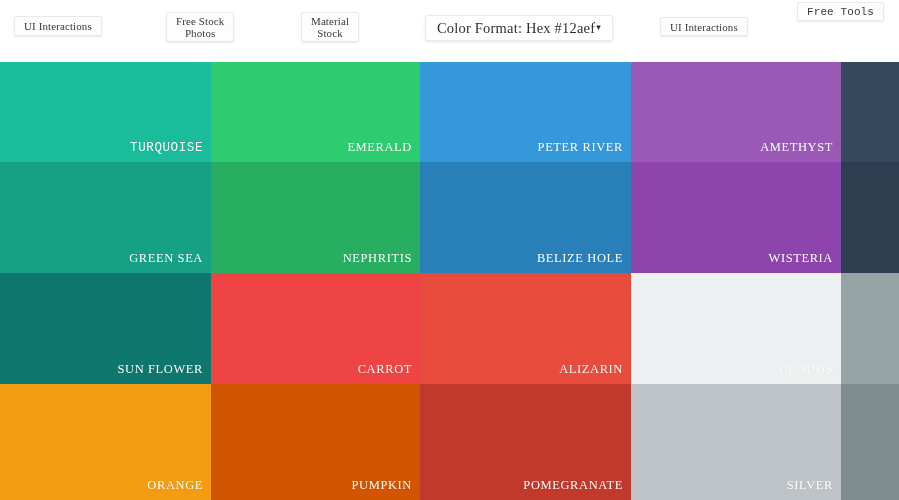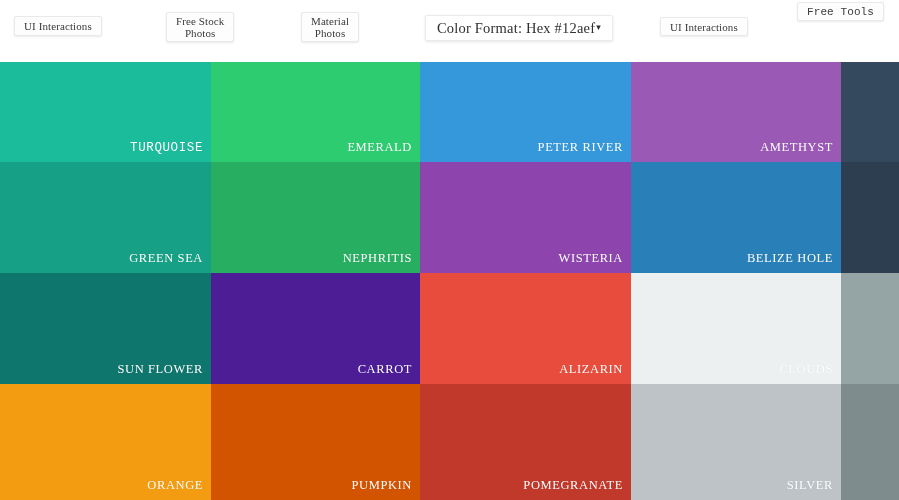--- a/index.html
+++ b/index.html
@@ -120,21 +120,21 @@
       <span>UI Interactions</span>
     </div>
 
     <div class="nav-item two-line" id="nav-1">
       <span>Free Stock
 Photos</span>
     </div>
 
     <div class="nav-item two-line" id="nav-2">
       <span>Material
-Photos</span>
+Stock</span>
     </div>
 
     <div class="nav-item dropdown" id="nav-3">
       <span>Color Format: Hex #12aef</span><span class="caret">▾</span>
     </div>
 
     <div class="nav-item one-line" id="nav-4">
       <span>UI Interactions</span>
     </div>
 
@@ -156,31 +156,31 @@
       <div class="swatch" style="background: rgb(155, 89, 182);">
         <span class="swatch-label" style="color: rgb(255, 255, 255);">AMETHYST</span>
       </div>
       <div class="swatch clipped" style="background: rgb(52, 73, 94);"></div>
       <div class="swatch" style="background: rgb(22, 160, 133);">
         <span class="swatch-label" style="color: rgb(255, 255, 255);">GREEN SEA</span>
       </div>
       <div class="swatch" style="background: rgb(39, 174, 96);">
         <span class="swatch-label" style="color: rgb(255, 255, 255);">NEPHRITIS</span>
       </div>
+      <div class="swatch" style="background: rgb(41, 128, 185);">
+        <span class="swatch-label" style="color: rgb(255, 255, 255);">BELIZE HOLE</span>
+      </div>
       <div class="swatch" style="background: rgb(142, 68, 173);">
         <span class="swatch-label" style="color: rgb(255, 255, 255);">WISTERIA</span>
-      </div>
-      <div class="swatch" style="background: rgb(41, 128, 185);">
-        <span class="swatch-label" style="color: rgb(255, 255, 255);">BELIZE HOLE</span>
       </div>
       <div class="swatch clipped" style="background: rgb(44, 62, 80);"></div>
       <div class="swatch" style="background: #0f766e;">
         <span class="swatch-label" style="color: rgb(255, 255, 255);">SUN FLOWER</span>
       </div>
-      <div class="swatch" style="background: #4c1d95;">
+      <div class="swatch" style="background: #ef4444;">
         <span class="swatch-label" style="color: rgb(255, 255, 255);">CARROT</span>
       </div>
       <div class="swatch" style="background: rgb(231, 76, 60);">
         <span class="swatch-label" style="color: rgb(255, 255, 255);">ALIZARIN</span>
       </div>
       <div class="swatch" style="background: rgb(236, 240, 241);">
         <span class="swatch-label" style="color: rgb(255, 255, 255);">CLOUDS</span>
       </div>
       <div class="swatch clipped" style="background: rgb(149, 165, 166);"></div>
       <div class="swatch" style="background: rgb(243, 156, 18);">

